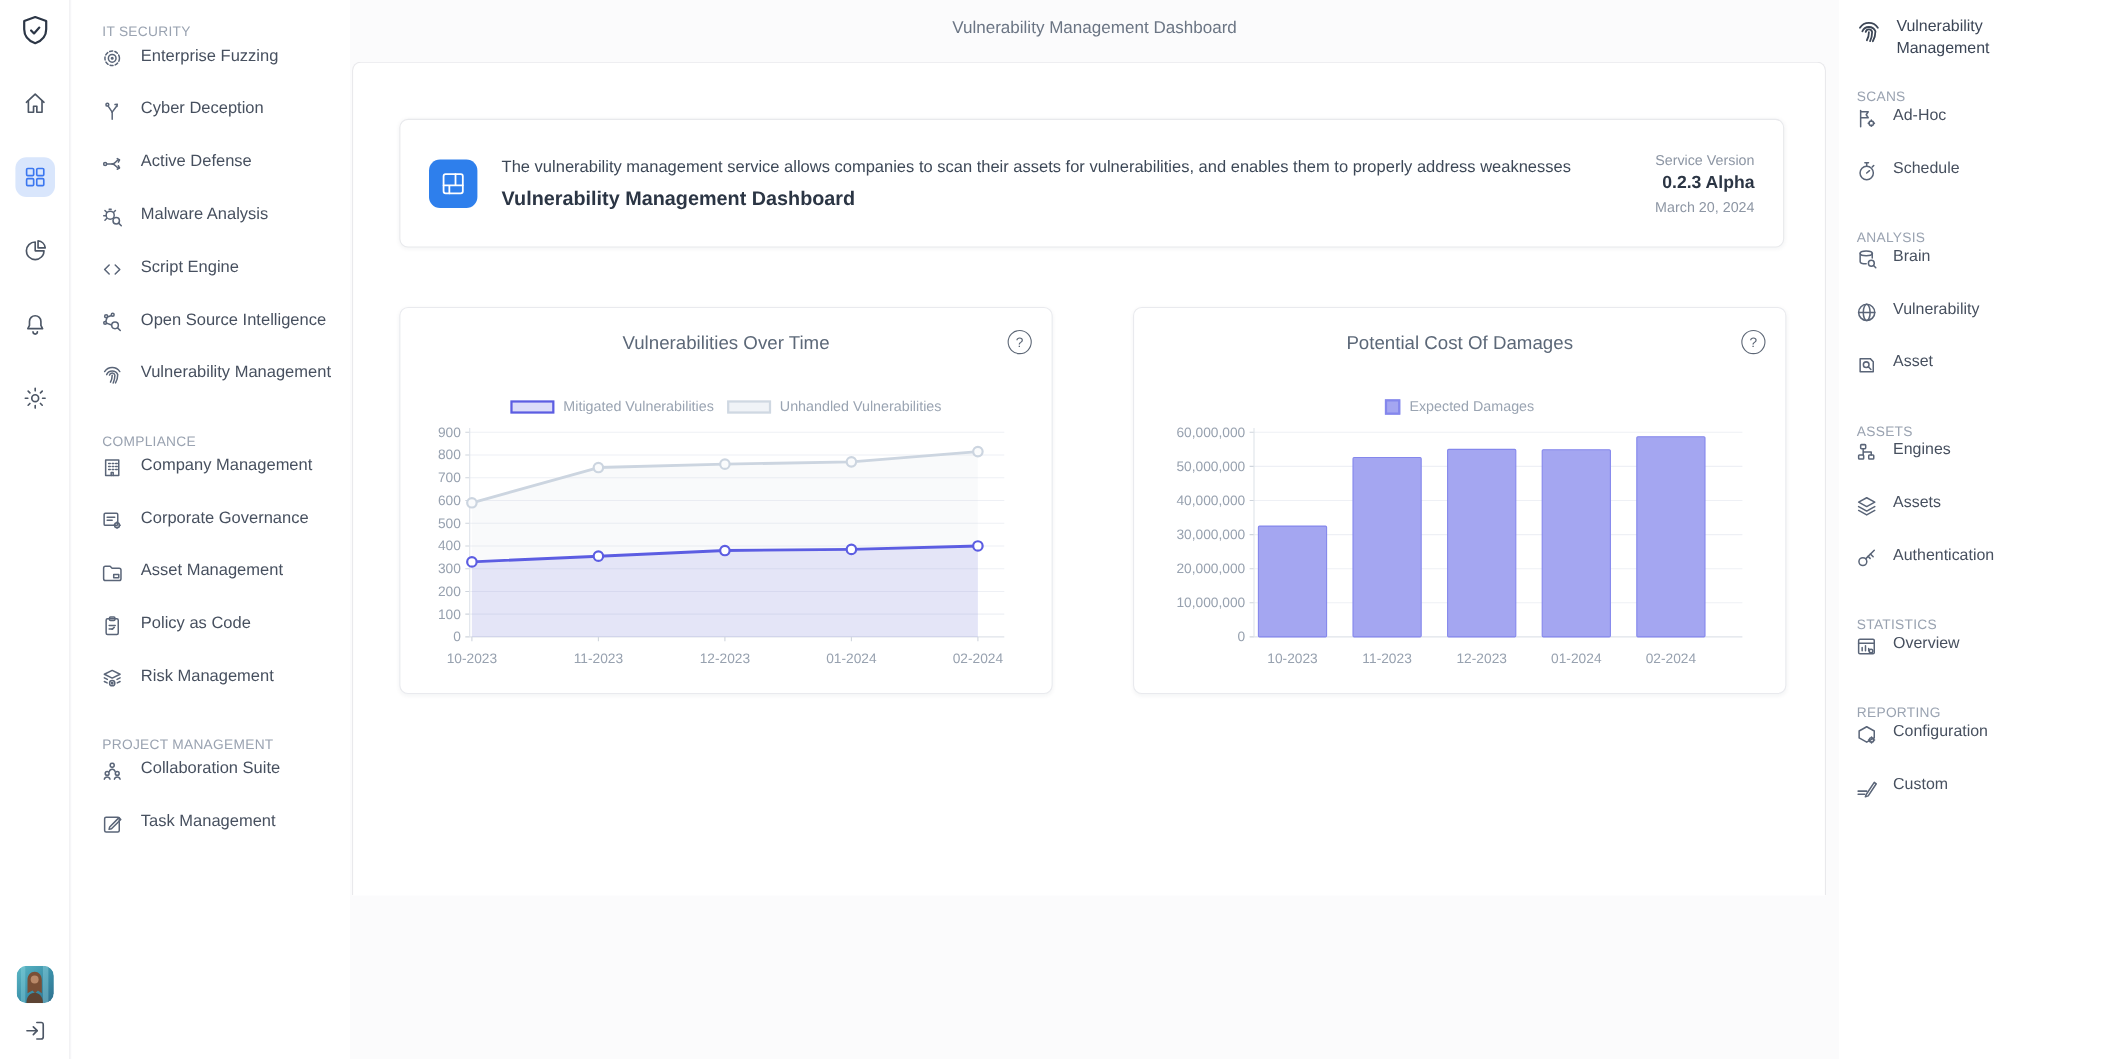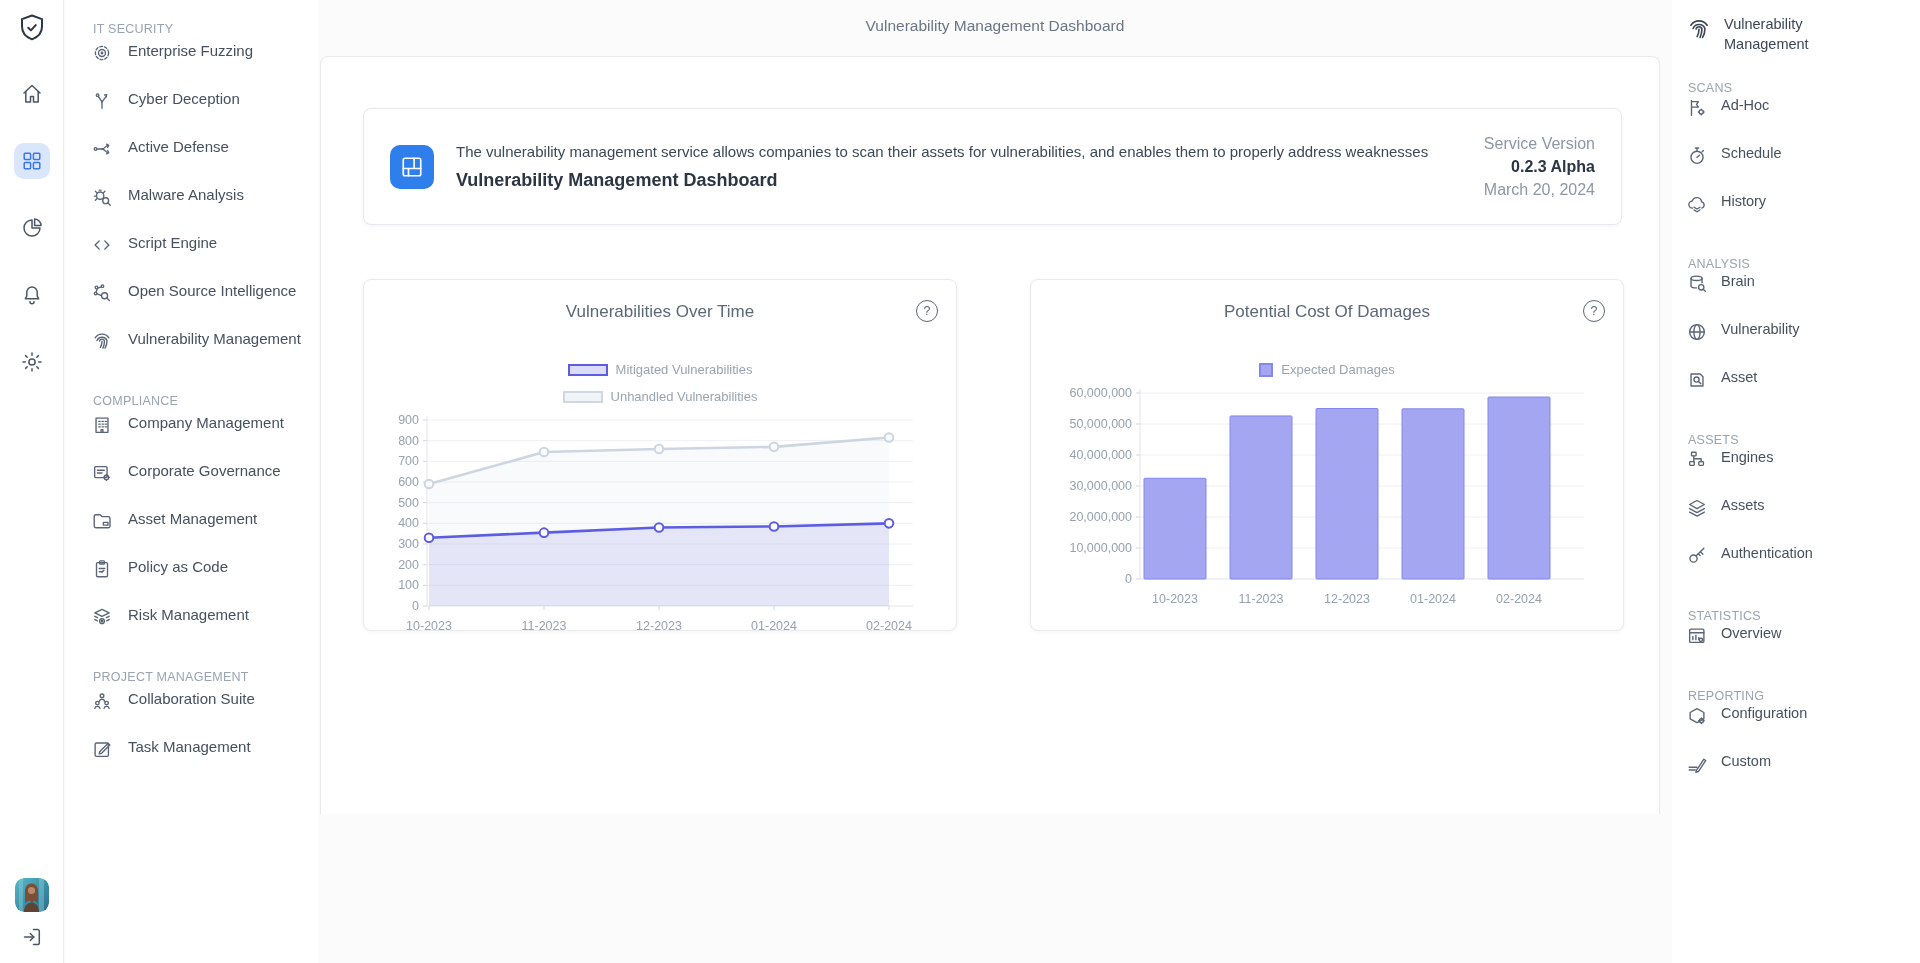--- a/index.html
+++ b/index.html
@@ -35,32 +35,32 @@
 
   .info-card{position:absolute;left:42px;top:51px;width:1259px;height:117px;border:1px solid #e8e9ec;
              border-radius:8px;box-shadow:0 1px 4px rgba(25,35,60,.05);display:flex;align-items:center;
              padding:0 26px;box-sizing:border-box;gap:22px;background:#fff;}
   .info-icon{width:44px;height:44px;border-radius:10px;background:#2e7fec;display:flex;align-items:center;
              justify-content:center;color:#fff;flex:0 0 auto;}
   .info-icon svg *{stroke:#fff;fill:none;stroke-width:1.4;stroke-linecap:round;stroke-linejoin:round;}
   .info-desc{font-size:15px;color:#3d4857;margin-bottom:10px;}
   .info-title{font-size:18px;font-weight:700;color:#2b3544;}
   .info-version{margin-left:auto;text-align:right;white-space:nowrap;}
-  .iv-label,.iv-date{font-size:16px;color:#8d96a4;}
+  .iv-label,.iv-date{font-size:13px;color:#8d96a4;}
   .iv-value{font-size:16px;font-weight:700;color:#2b3544;margin:5px 0;}
 
   .chart-card{position:absolute;top:222px;width:594px;height:352px;background:#fff;border:1px solid #e9eaee;
               border-radius:8px;box-shadow:0 1px 4px rgba(25,35,60,.05);box-sizing:border-box;}
   .chart-card.c1{left:42px;}
   .chart-card.c2{left:709px;}
   .chart-title-row{position:relative;text-align:center;padding-top:22px;}
   .chart-title{font-size:17px;color:#5c6878;}
   .help{position:absolute;right:18px;top:20px;width:20px;height:20px;border:1.4px solid #5d6776;border-radius:50%;
         display:flex;align-items:center;justify-content:center;font-size:12.5px;color:#5d6776;cursor:pointer;}
-  .legend{display:flex;justify-content:center;align-items:center;gap:12px;margin-top:40px;flex-direction:column;}
+  .legend{display:flex;justify-content:center;align-items:center;gap:12px;margin-top:40px;}
   .legend-item{display:flex;align-items:center;gap:8px;font-size:13px;color:#9aa4b2;cursor:pointer;}
   .legend-box{width:40px;height:12px;box-sizing:border-box;}
   .legend-box.sq{width:14px;height:14px;}
   .chart-svg{display:block;margin:4px auto 0;}
   .chart-svg text{font-family:"Liberation Sans",sans-serif;font-size:12.5px;fill:#97a1af;}
 
   
   .rsidebar{position:absolute;left:1672px;top:0;width:248px;height:100%;background:#fff;box-sizing:border-box;
             padding-left:14px;}
   .rs-header{display:flex;gap:12px;align-items:flex-start;padding-top:14px;}
@@ -491,30 +491,20 @@
           <span class="icon">
             <svg viewBox="0 0 24 24" width="22" height="22">
               <circle cx="12" cy="13.4" r="6.6"></circle>
               <path d="M10.2 3.3h3.6M12 3.3v3.5"></path>
               <path d="M12 13.4l2.8-2.3"></path>
               <path d="M17.6 7.3l1.4-1.3"></path>
             </svg>
           </span>
           <span>Schedule</span>
         </div>
-        <div class="nav-item">
-          <span class="icon">
-            <svg viewBox="0 0 24 24" width="22" height="22">
-              <path d="M7.2 16.5a3.9 3.9 0 0 1-.4-7.8 5.3 5.3 0 0 1 10.3.9 3.6 3.6 0 0 1 .2 6.9"></path>
-              <path d="M8.8 15.5l3.2 2 3.2-2"></path>
-              <path d="M8.8 18.5l3.2 2 3.2-2"></path>
-            </svg>
-          </span>
-          <span>History</span>
-        </div>
       </div>
       <div class="nav-section">
         <div class="nav-header">ANALYSIS</div>
         <div class="nav-item">
           <span class="icon">
             <svg viewBox="0 0 24 24" width="22" height="22">
               <ellipse cx="11.5" cy="5.8" rx="6" ry="2.4"></ellipse>
               <path d="M5.5 5.8v8c0 1.3 2.7 2.4 6 2.4"></path>
               <path d="M17.5 5.8v4.7"></path>
               <circle cx="16.6" cy="15.6" r="2.9"></circle>

